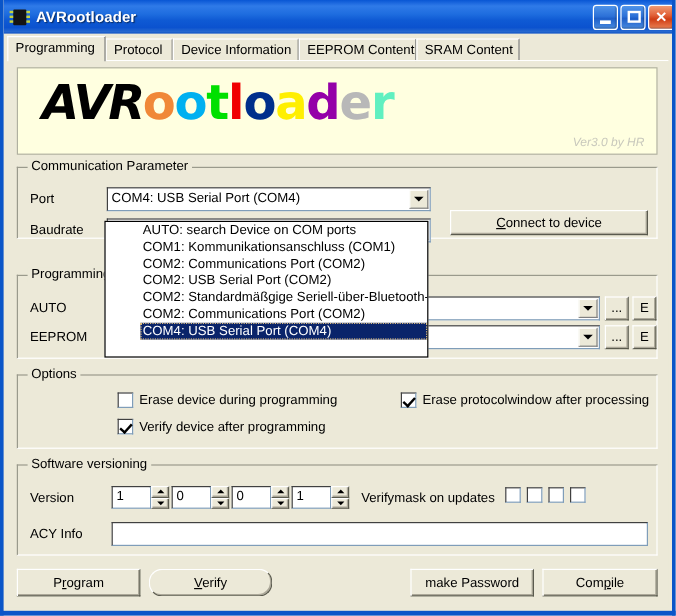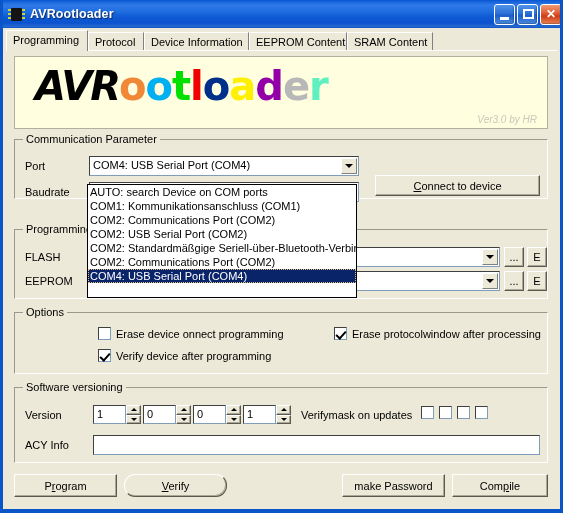--- a/index.html
+++ b/index.html
@@ -420,21 +420,21 @@
       </div>
 
       <div class="btn" style="left:360px; top:16px; width:165px; height:21px;margin-top:19px;">
         <span><u>C</u>onnect to device</span>
       </div>
     </div>
 
     <div class="groupbox" style="left:8px; top:178px; width:534px; height:70px;">
       <div class="group-title">Programming</div>
 
-      <div class="lbl" style="left:10px; top:21px;">FLASH</div>
+      <div class="lbl" style="left:10px; top:21px;">AUTO</div>
       <div class="field" style="left:74px; top:17px; width:411px; height:20px;">
         <span></span>
         <div class="combo-arrow">
           <span class="arrow-glyph"></span>
         </div>
       </div>
       <div class="btn" style="left:489px; top:17px; width:20px; height:20px;">
         <span>...</span>
       </div>
       <div class="btn" style="left:512px; top:17px; width:20px; height:20px;">
@@ -454,21 +454,21 @@
       <div class="btn" style="left:512px; top:41px; width:20px; height:20px;">
         <span>E</span>
       </div>
     </div>
 
     <div class="groupbox" style="left:8px; top:261px; width:534px; height:62px;">
       <div class="group-title">Options</div>
 
       <div class="cb-wrap" style="left:83px; top:14px;">
         <span class="cbox"></span>
-        <span>Erase device onnect programming</span>
+        <span>Erase device during programming</span>
       </div>
 
       <div class="cb-wrap" style="left:83px; top:36px;">
         <span class="cbox checked"></span>
         <span>Verify device after programming</span>
       </div>
 
       <div class="cb-wrap" style="left:319px; top:14px;">
         <span class="cbox checked"></span>
         <span>Erase protocolwindow after processing</span>
@@ -557,21 +557,21 @@
     </div>
     <div class="btn" style="left:336px; top:423px; width:103px; height:23px;">
       <span>make Password</span>
     </div>
     <div class="btn" style="left:446px; top:423px; width:96px; height:23px;">
       <span>Com<u>p</u>ile</span>
     </div>
 
   </div>
 
-  <div id="dropdown-list" style="height: 114px;">
+  <div id="dropdown-list" style="height: 114px; padding-left: 29px;">
       <div class="dd-item">AUTO: search Device on COM ports</div>
       <div class="dd-item">COM1: Kommunikationsanschluss (COM1)</div>
       <div class="dd-item">COM2: Communications Port (COM2)</div>
       <div class="dd-item">COM2: USB Serial Port (COM2)</div>
       <div class="dd-item">COM2: Standardmäßgige Seriell-über-Bluetooth-Verbindu</div>
       <div class="dd-item">COM2: Communications Port (COM2)</div>
       <div class="dd-item selected">COM4: USB Serial Port (COM4)</div>
     </div>
 
 </div>

